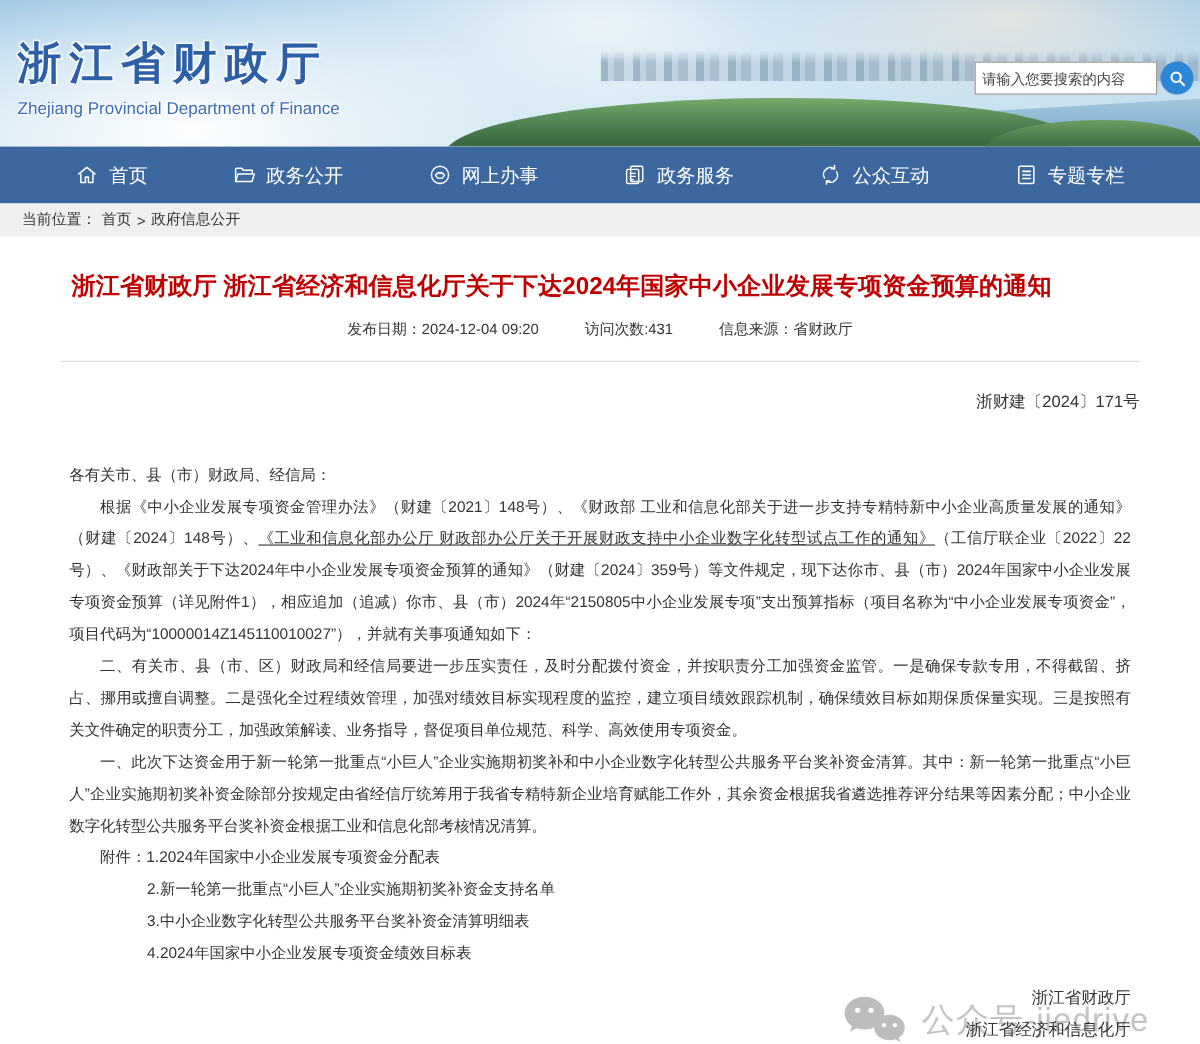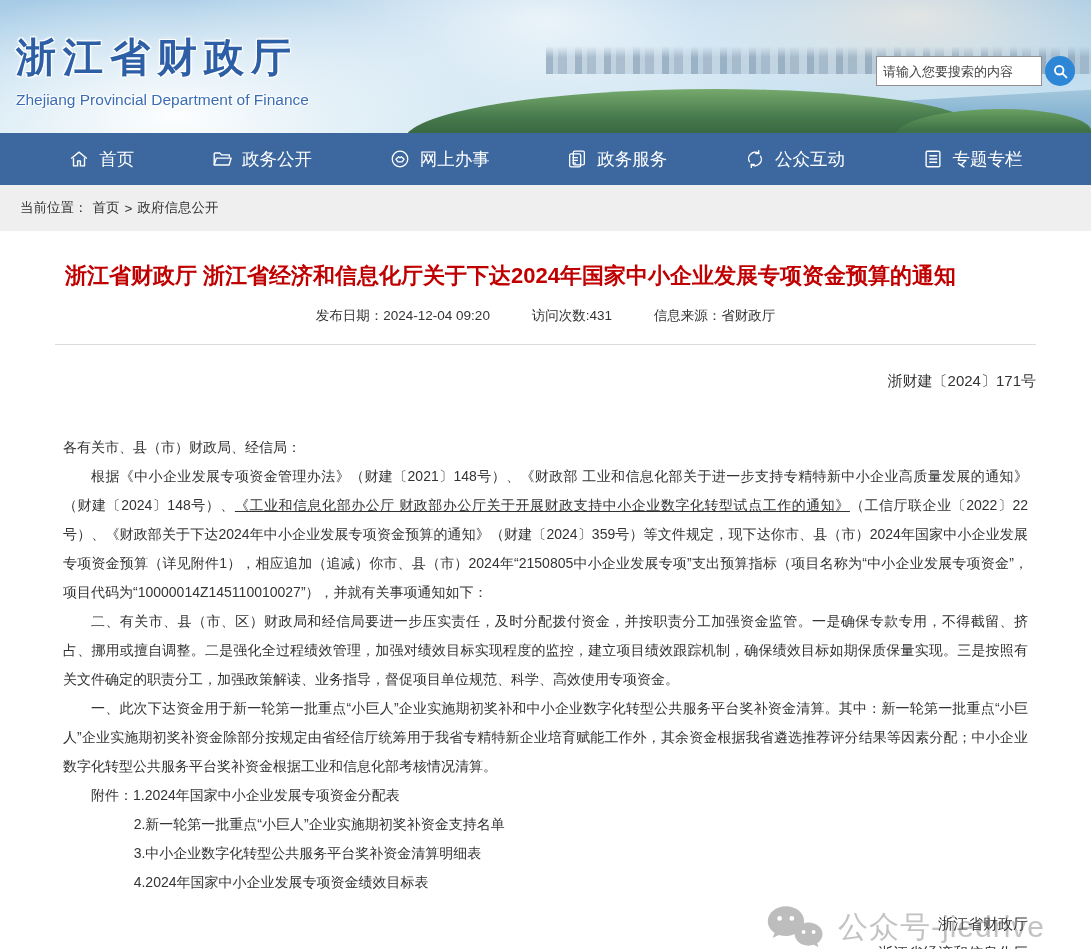--- a/index.html
+++ b/index.html
@@ -23,34 +23,34 @@
     background:linear-gradient(180deg,#76a96c 0%,#46794c 55%,#335f3c 100%);
     border-radius:55% 45% 0 0 / 100% 70% 0 0;}
   .trees2{position:absolute;right:0;bottom:-6px;width:18%;height:30px;
     background:linear-gradient(180deg,#6ba062 0%,#3f7347 70%);
     border-radius:60% 50% 0 0 / 100% 80% 0 0;}
   .logo{position:absolute;left:16px;top:30px;z-index:3;}
   .logo-cn{font-size:40px;font-weight:bold;color:#2d5fa6;letter-spacing:7px;
     text-shadow:0 0 4px #fff,1px 1px 0 #fff,-1px -1px 0 #fff,1px -1px 0 #fff,-1px 1px 0 #fff;}
   .logo-en{font-size:15.5px;color:#3a6db5;margin-top:6px;
     text-shadow:0 0 3px #fff,1px 1px 0 #fff,-1px -1px 0 #fff;}
-  .search{position:absolute;right:16px;top:56px;z-index:3;display:flex;align-items:flex-end;}
+  .search{position:absolute;right:6px;top:56px;z-index:3;display:flex;align-items:flex-end;}
   .search input{width:152px;height:28px;border:1px solid #8f8f8f;background:#fff;
     font-size:13px;padding:0 6px;color:#333;outline:none;}
   .search input::placeholder{color:#444;}
   .search-btn{width:30px;height:30px;border-radius:50%;background:#2e86d6;border:none;
     margin-left:3px;display:flex;align-items:center;justify-content:center;cursor:pointer;padding:0;}
 
   
   .nav{height:52px;background:#3d689f;display:flex;align-items:center;justify-content:space-around;padding:0 30px;}
   .nav-item{display:flex;align-items:center;gap:9px;color:#fff;font-size:17.5px;cursor:pointer;white-space:nowrap;}
   .nav-item svg{display:block;}
 
   
-  .crumb{height:46px;background:#efefef;display:flex;align-items:center;padding:0 20px;
+  .crumb{height:30px;background:#efefef;display:flex;align-items:center;padding:0 20px;
     font-size:13.5px;color:#333;gap:5px;}
   .crumb a{color:#333;text-decoration:none;cursor:pointer;}
 
   
   .content{padding:20px 55px 0;position:relative;}
   .title{color:#c00000;font-size:22px;font-weight:bold;line-height:30px;margin:10px 10px 16px;}
   .meta{text-align:center;font-size:13.5px;color:#333;}
   .meta span{margin:0 19px;}
   .divider{border-top:1px solid #dcdcdc;margin-top:19px;}
   .docnum{text-align:right;font-size:15px;color:#333;margin-top:27px;}

